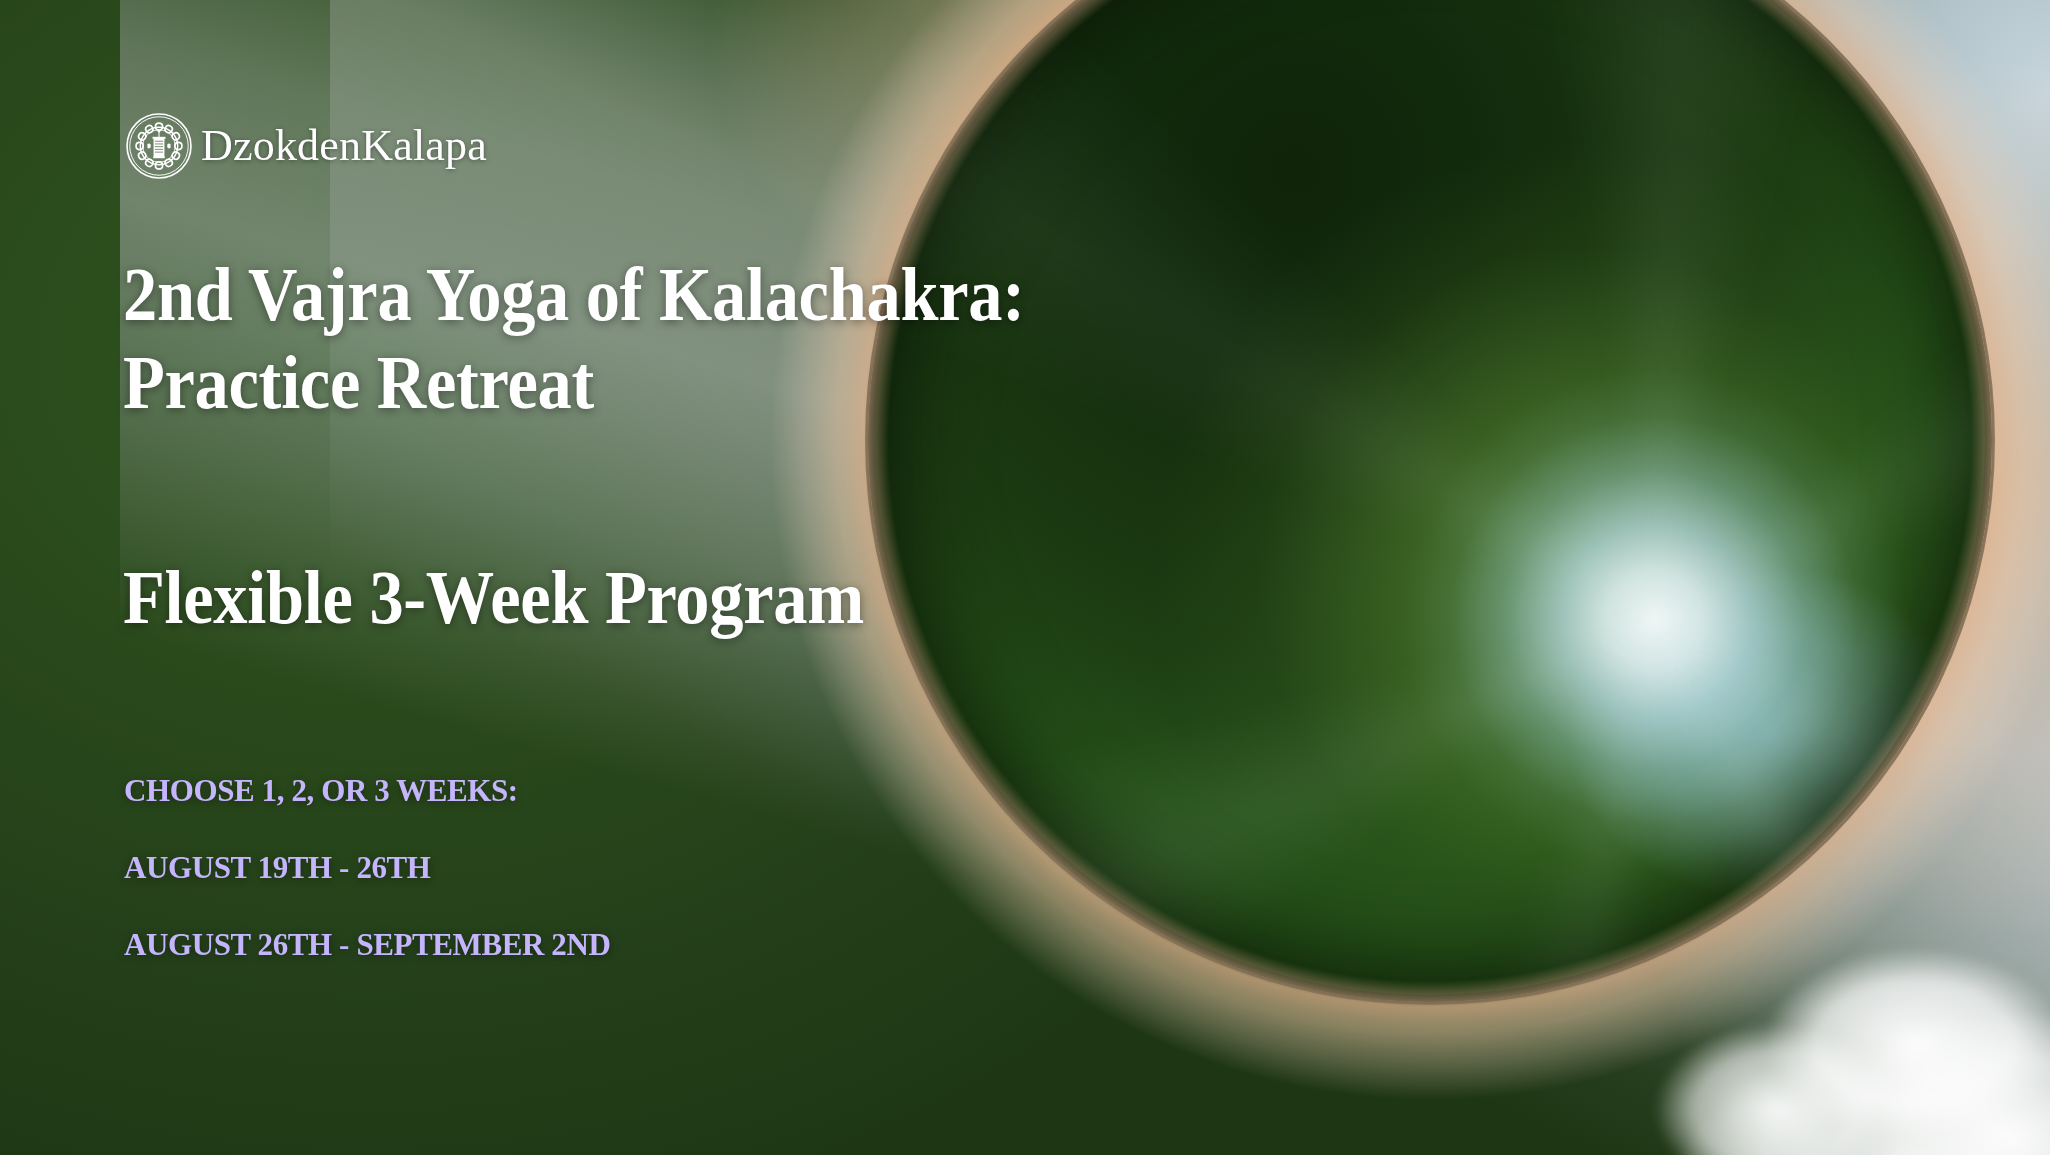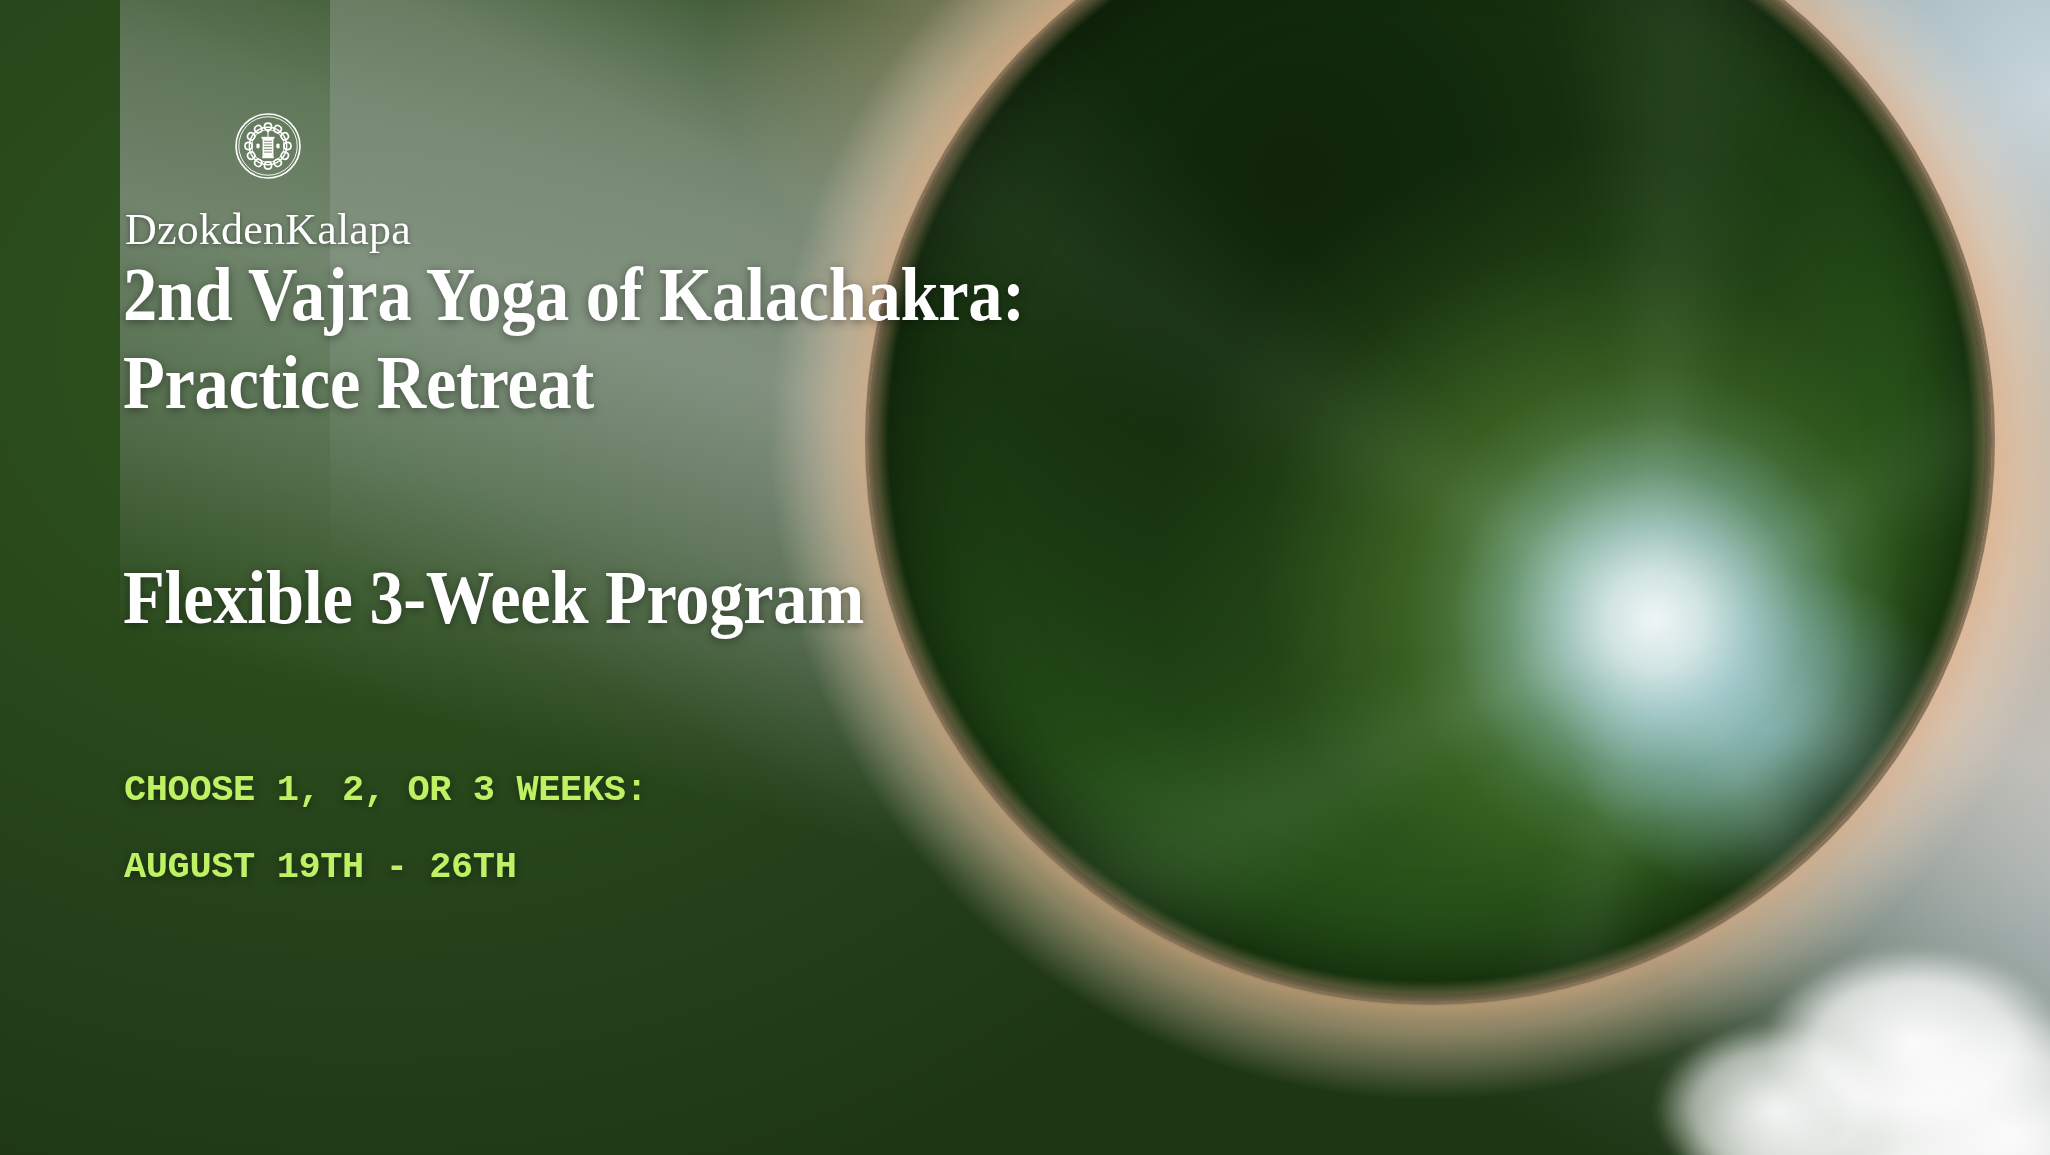--- a/index.html
+++ b/index.html
@@ -183,22 +183,21 @@
     position:absolute; inset:0;
     z-index:10;
   }
 
   
   .logo {
     position:absolute;
     left:125px; top:112px;
     display:flex;
     align-items:center;
-    gap:28px;
-    flex-direction:column;
+    gap:8px;
   }
   .logo-mark { width:68px; height:68px; display:block; flex:none; }
   .logo-word {
     color:#ffffff;
     font-family:"Liberation Serif", "DejaVu Serif", serif;
     font-size:44px;
     line-height:1;
     letter-spacing:0.2px;
     white-space:nowrap;
     text-shadow:0 1px 5px rgba(0,0,0,0.40);
@@ -237,24 +236,24 @@
 
   
   .dates {
     position:absolute;
     left:124px; top:752px;
     display:flex;
     flex-direction:column;
     gap:0;
   }
   .date-line {
-    color:#bef264;
-    font-family:Liberation Mono, monospace;
+    color:#c4b5fd;
+    font-family:Liberation Serif, serif;
     font-weight:bold;
-    font-size:37px;
+    font-size:31px;
     line-height:77px;
     letter-spacing:-0.4px;
     white-space:nowrap;
     text-shadow:0 2px 8px rgba(0,0,0,0.40);
   }
 </style>
 </head>
 <body>
 
 <div id="poster">
@@ -325,16 +324,17 @@
     <h1 class="headline">
       <span class="hl-line">2nd Vajra Yoga of Kalachakra:</span>
       <span class="hl-line">Practice Retreat</span>
     </h1>
 
     <h2 class="subheading">Flexible 3-Week Program</h2>
 
     <div class="dates">
       <div class="date-line">CHOOSE 1, 2, OR 3 WEEKS:</div>
       <div class="date-line">AUGUST 19TH - 26TH</div>
+      <div class="date-line">AUGUST 26TH - SEPTEMBER 2ND</div>
     </div>
 
   </div>
 </div>
 
 </body></html>

